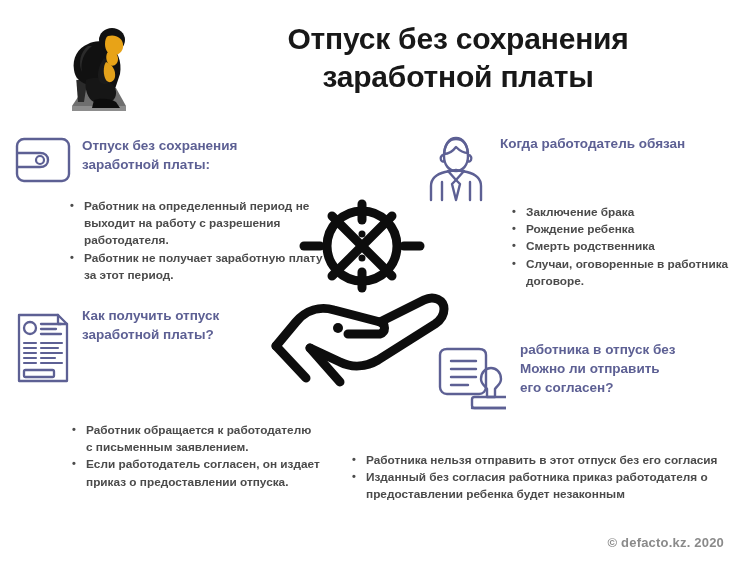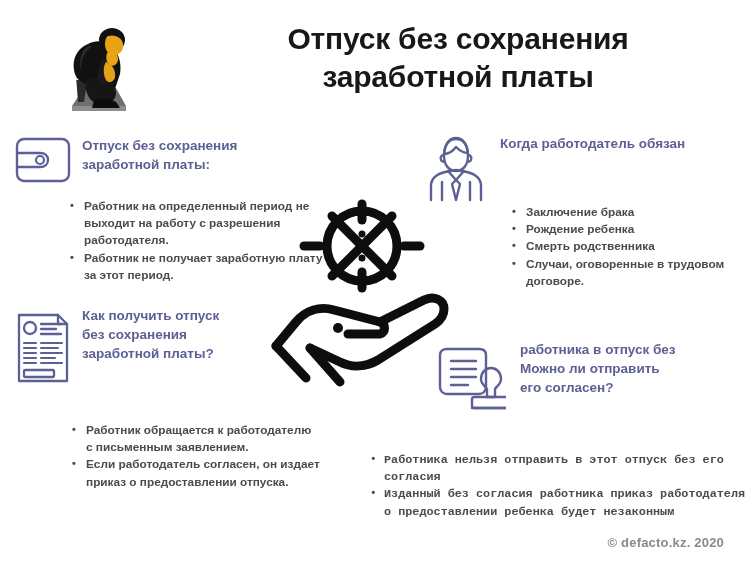--- a/index.html
+++ b/index.html
@@ -86,21 +86,21 @@
   #list-obligation { left: 502px; top: 196px; width: 235px; }
 
   #blk-howto { left: 0; top: 300px; width: 340px; height: 230px; }
   #icon-doc      { left: 14px; top: 312px; }
   #head-howto    { left: 82px; top: 306px; width: 190px; }
   #list-howto    { left: 62px; top: 414px; width: 250px; }
 
   #blk-consent { left: 350px; top: 335px; width: 400px; height: 195px; }
   #icon-stamp    { left: 434px; top: 345px; }
   #head-consent  { left: 520px; top: 340px; width: 215px; }
-  #list-consent  { left: 360px; top: 444px; width: 380px; font-family: Liberation Mono, monospace; }
+  #list-consent  { left: 342px; top: 444px; width: 380px; }
 
   
   #central-graphic {
     position: absolute;
     left: 262px; top: 196px;
     width: 200px; height: 200px;
   }
 
   
   .footer {
@@ -212,21 +212,21 @@
   </div>
 
   <div class="blk-head" id="head-obligation">
     <div>Когда работодатель обязан</div>
   </div>
 
   <ul class="blk-list" id="list-obligation">
     <li>Заключение брака</li>
     <li>Рождение ребенка</li>
     <li>Смерть родственника</li>
-    <li>Случаи, оговоренные в трудовом договоре.</li>
+    <li>Случаи, оговоренные в работника договоре.</li>
   </ul>
 
   <div id="central-graphic">
     <svg viewBox="0 0 200 200" width="200" height="200" aria-hidden="true">
       <g stroke="#0d0d0d" fill="none" stroke-width="9" stroke-linecap="round" stroke-linejoin="round">
 
         <circle cx="100" cy="50" r="35"></circle>
         <line x1="70" y1="20" x2="130" y2="80"></line>
         <line x1="130" y1="20" x2="70" y2="80"></line>
         <line x1="100" y1="8" x2="100" y2="24"></line>
@@ -281,21 +281,20 @@
           <path d="M10 51 L22 51"></path>
             <path d="M27 51 L48 51"></path>
         </g>
         <rect x="10" y="58" width="30" height="7" rx="1.5"></rect>
       </g>
     </svg>
   </div>
 
   <div class="blk-head" id="head-howto">
     <div>Как получить отпуск</div>
-    <div>без сохранения</div>
     <div>заработной платы?</div>
   </div>
 
   <ul class="blk-list" id="list-howto">
     <li>Работник обращается к работодателю с письменным заявлением.</li>
     <li>Если работодатель согласен, он издает приказ о предоставлении отпуска.</li>
   </ul>
 
   <div class="block" id="blk-consent"></div>
 

